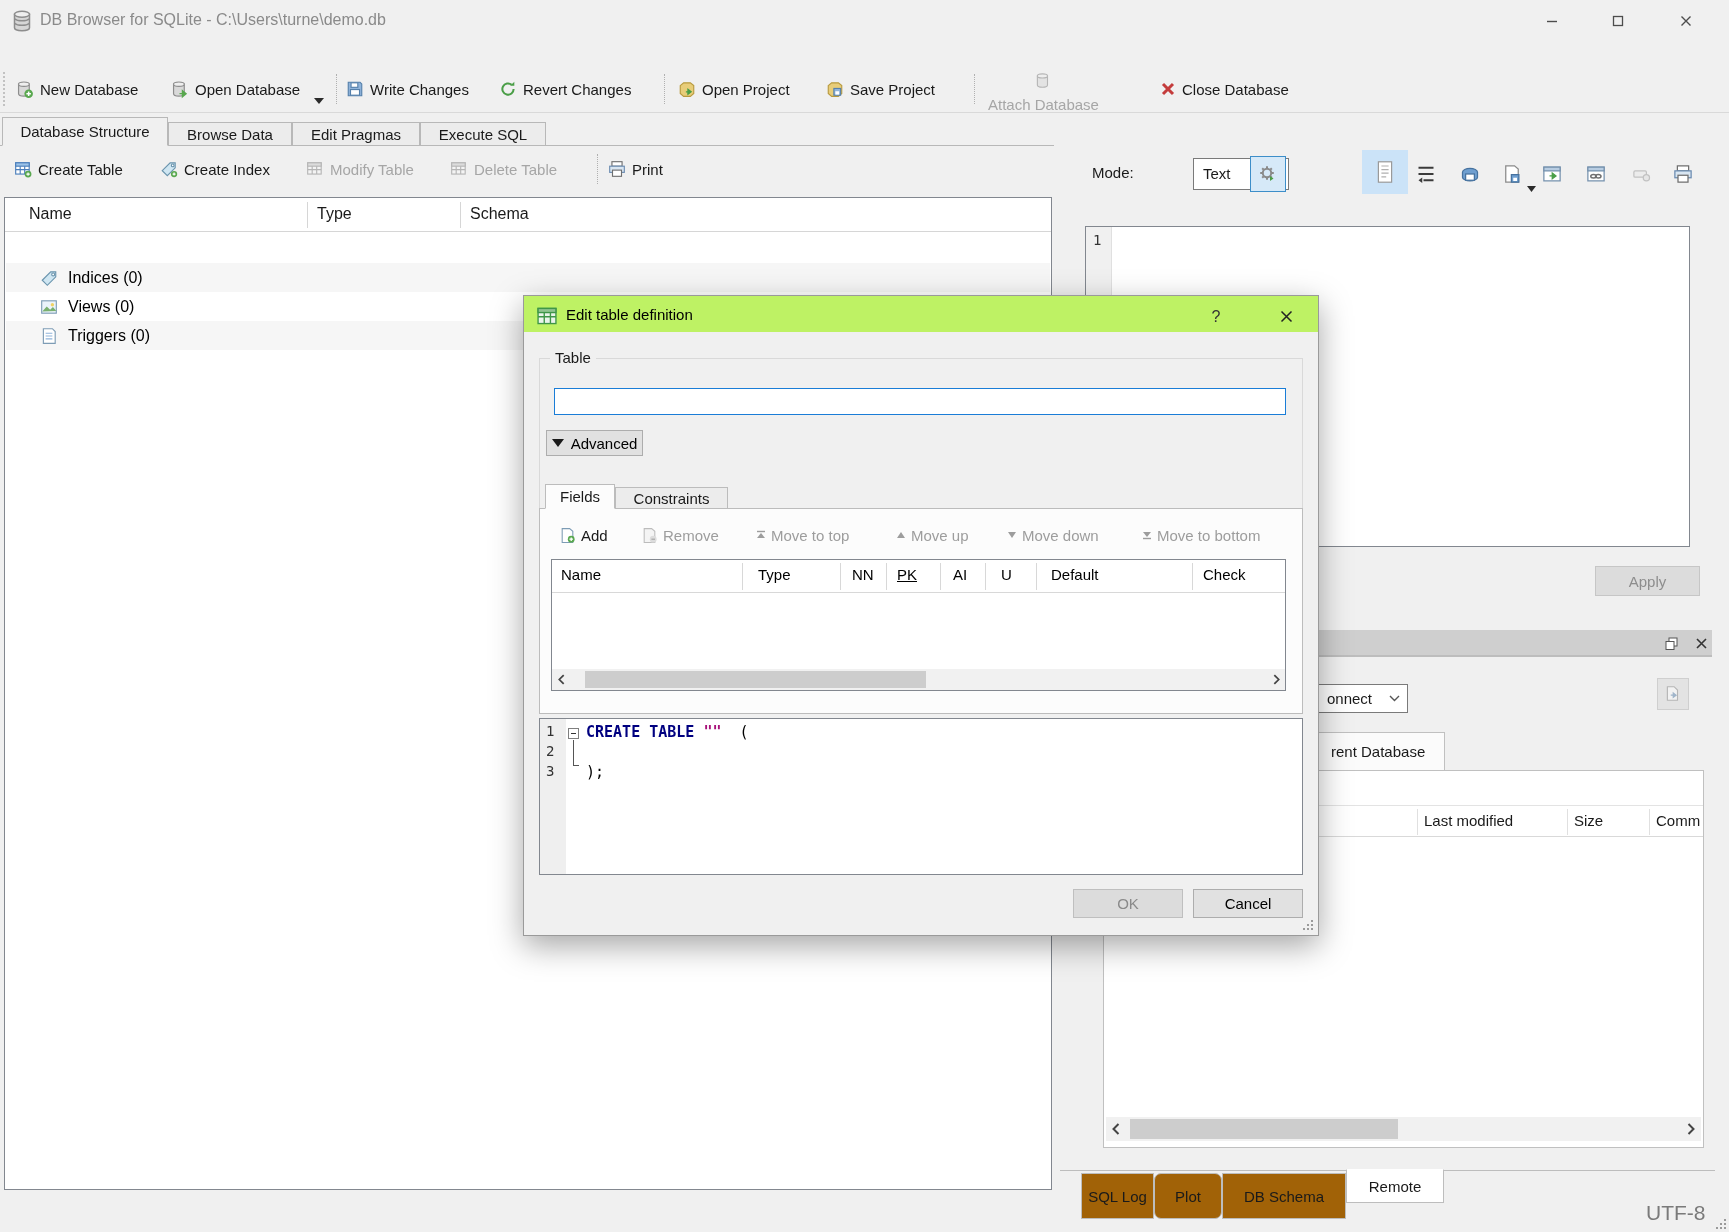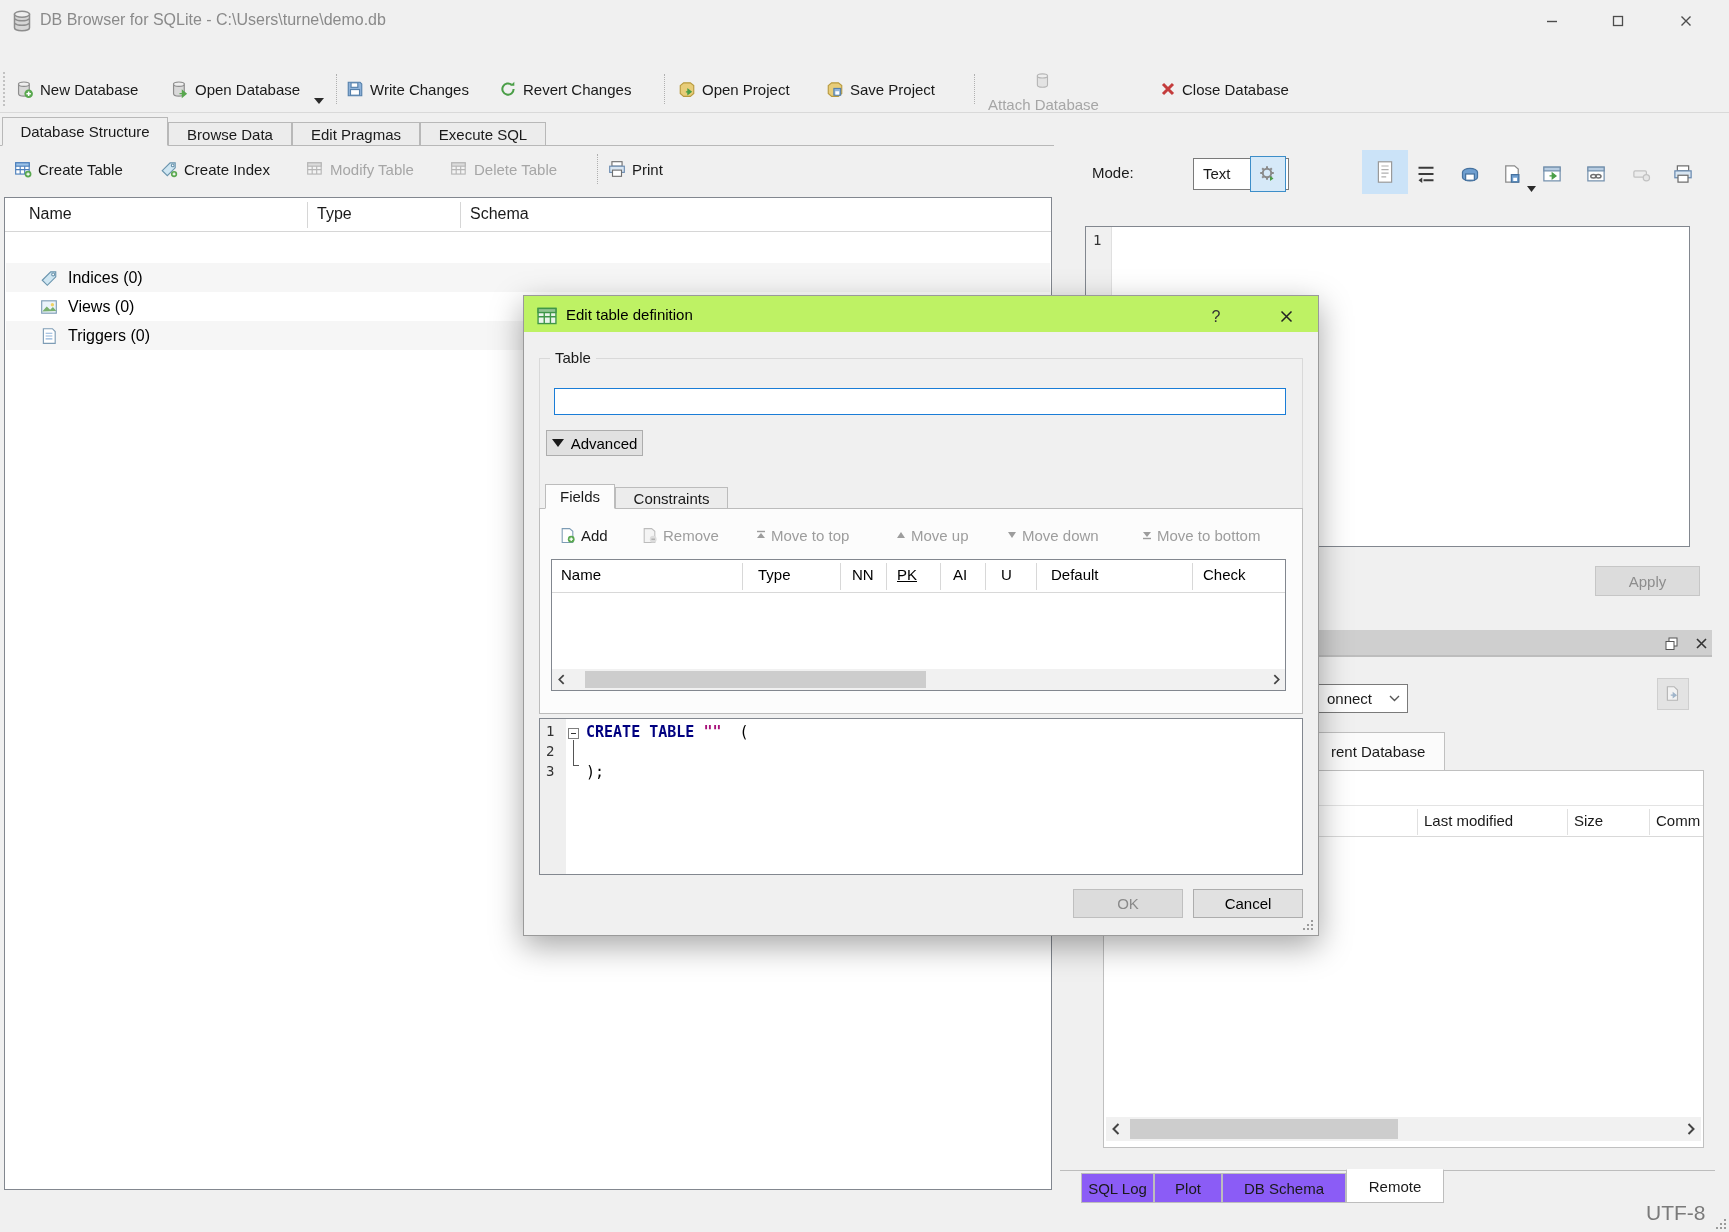--- a/index.html
+++ b/index.html
@@ -68,21 +68,21 @@
   .remotepanel { position:absolute; left:1103px; top:770px; width:601px; height:378px; background:#fff; border:1px solid #c0c0c0; }
   .rheader { position:absolute; left:0; top:34px; width:100%; height:32px; border-top:1px solid #e3e3e3; border-bottom:1px solid #d9d9d9; }
   .rhcell { position:absolute; top:6px; font-size:15px; color:#1a1a1a; white-space:nowrap; }
   .rhdiv { position:absolute; top:3px; width:0; height:26px; border-left:1px solid #e0e0e0; }
   .hscroll { position:absolute; height:24px; background:#f1f1f1; }
   .hthumb { position:absolute; top:2px; height:20px; background:#cdcdcd; }
   .scrarr { position:absolute; top:2px; width:20px; height:20px; display:flex; align-items:center; justify-content:center; }
 
   
   .btabline { position:absolute; left:1060px; top:1170px; width:655px; border-top:1px solid #bdbdbd; }
-  .btab { position:absolute; top:1173px; height:30px; background:#8b5cf6; border:1px solid #bdbdbd; display:flex; align-items:center; justify-content:center; font-size:15px; color:#1a1a1a; }
+  .btab { position:absolute; top:1173px; height:46px; background:#a16207; border:1px solid #bdbdbd; display:flex; align-items:center; justify-content:center; font-size:15px; color:#1a1a1a; }
   .btab.active { top:1169px; height:34px; background:#fff; border-top:1px solid #fff; z-index:2; }
   .statusenc { position:absolute; left:1646px; top:1201px; font-size:21px; color:#7a7a7a; }
 
   
   .dialog { position:absolute; left:523px; top:295px; width:796px; height:641px; background:#f0f0f0; border:1px solid #9a9a9a; box-shadow:0 10px 30px rgba(0,0,0,.35); z-index:10; }
   .dlg-titlebar { position:absolute; left:0; top:0; width:100%; height:36px; background:#bef264; }
   .dlg-title { position:absolute; left:42px; top:10px; font-size:15px; color:#000; }
   .dlg-tbtn { position:absolute; top:8px; width:28px; height:25px; display:flex; align-items:center; justify-content:center; font-size:16px; color:#333; }
   .groupbox { position:absolute; left:15px; top:62px; width:764px; height:154px; border:1px solid #d9d9d9; }
   .grouplabel { position:absolute; left:10px; top:-10px; background:#f0f0f0; padding:0 5px; font-size:15px; color:#1a1a1a; }
@@ -505,21 +505,21 @@
       <span class="scrarr" style="right:0;">
           <svg width="8" height="12" viewBox="0 0 8 12">
             <path d="M1.5 1l5 5-5 5" fill="none" stroke="#444" stroke-width="2"></path>
           </svg>
         </span>
     </div>
   </div>
 
   <div class="btabline"></div>
   <div class="btab" style="left:1081px;width:73px;">SQL Log</div>
-  <div class="btab" style="left:1154px;width:68px;">Plot</div>
+  <div class="btab" style="left:1154px;width:68px;border-radius:7px;">Plot</div>
   <div class="btab" style="left:1222px;width:124px;">DB Schema</div>
   <div class="btab active" style="left:1346px;width:98px;">Remote</div>
   <span class="statusenc">UTF-8</span>
   <div class="grip" style="right:2px;bottom:2px;"></div>
 
   <div class="dialog">
     <div class="dlg-titlebar">
       <span class="abs" style="left:12px;top:9px;">
         <svg width="22" height="22" viewBox="0 0 16 16">
             <rect x="1.5" y="2.5" width="13" height="11" fill="#eaf4ea" stroke="#3f9648"></rect>

